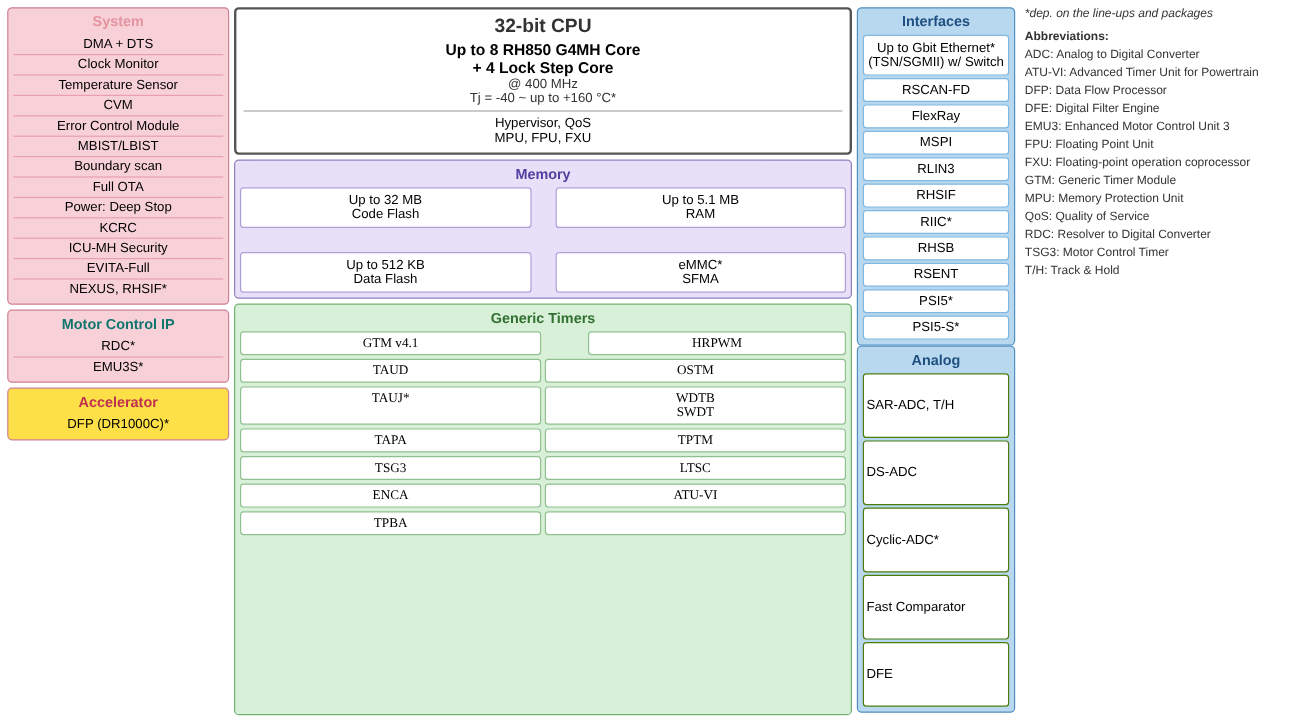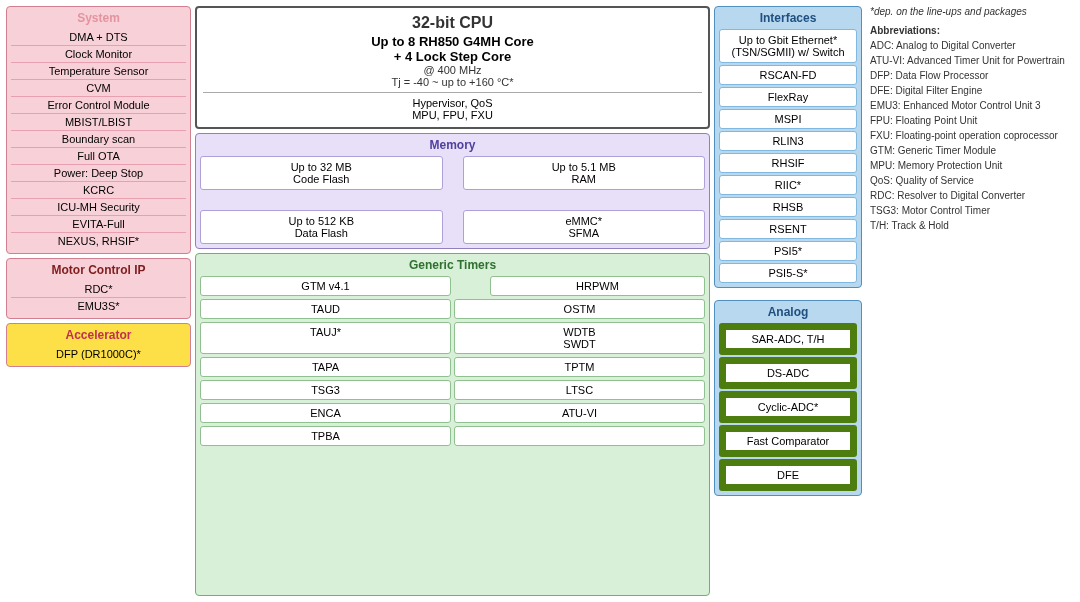--- a/index.html
+++ b/index.html
@@ -49,21 +49,21 @@
       padding: 2px 0;
       font-size: 11px;
       border-bottom: 1px solid #e8a0b0;
     }
     .system-item:last-child { border-bottom: none; }
 
     .motor-box {
       background: #f8d0d8;
       border-color: #d08090;
     }
-    .motor-box .section-title { color: #7f1d1d; }
+    .motor-box .section-title { color: #0f766e; }
 
     .accel-box {
       background: #fde047;
       border-color: #d08090;
     }
     .accel-box .section-title { color: #c03050; }
 
     
     .mid-col {
       display: flex;
@@ -139,20 +139,21 @@
       grid-template-columns: 1fr 1fr;
       gap: 3px;
     }
     .timer-cell {
       background: #fff;
       border: 1px solid #90c090;
       border-radius: 3px;
       text-align: center;
       padding: 3px 2px;
       font-size: 11px;
+      font-family: Liberation Serif, serif;
     }
 
     
     .right-col {
       display: flex;
       flex-direction: column;
       gap: 4px;
       width: 360px;
       flex-shrink: 0;
     }
@@ -161,22 +162,22 @@
       display: flex;
       flex-direction: row;
       gap: 4px;
       flex: 1;
     }
 
     
     .interfaces-col {
       display: flex;
       flex-direction: column;
-      gap: 12px;
-      width: 148px;
+      gap: 0;
+      width: 132px;
       flex-shrink: 0;
     }
     .interfaces-box {
       background: #b8d8f0;
       border: 1.5px solid #5090c0;
       border-radius: 4px;
       padding: 4px;
     }
     .interfaces-box .section-title { color: #205080; font-size: 12px; }
     .interface-item {
@@ -202,24 +203,24 @@
     
     .analog-box {
       background: #b8d8f0;
       border: 1.5px solid #5090c0;
       border-radius: 4px;
       padding: 4px;
     }
     .analog-box .section-title { color: #205080; font-size: 12px; }
     .analog-item {
       background: #fff;
-      border: 7px solid #4d7c0f;
-      border-radius: 3px;
-      text-align: center;
-      padding: 3px 2px;
+      border: 1px solid #4d7c0f;
+      border-radius: 3px;
+      text-align: left;
+      padding: 20px 2px;
       font-size: 11px;
       margin-bottom: 2px;
     }
     .analog-item:last-child { margin-bottom: 0; }
 
     
     .notes-col {
       flex: 1;
       font-size: 10px;
       color: #333;

